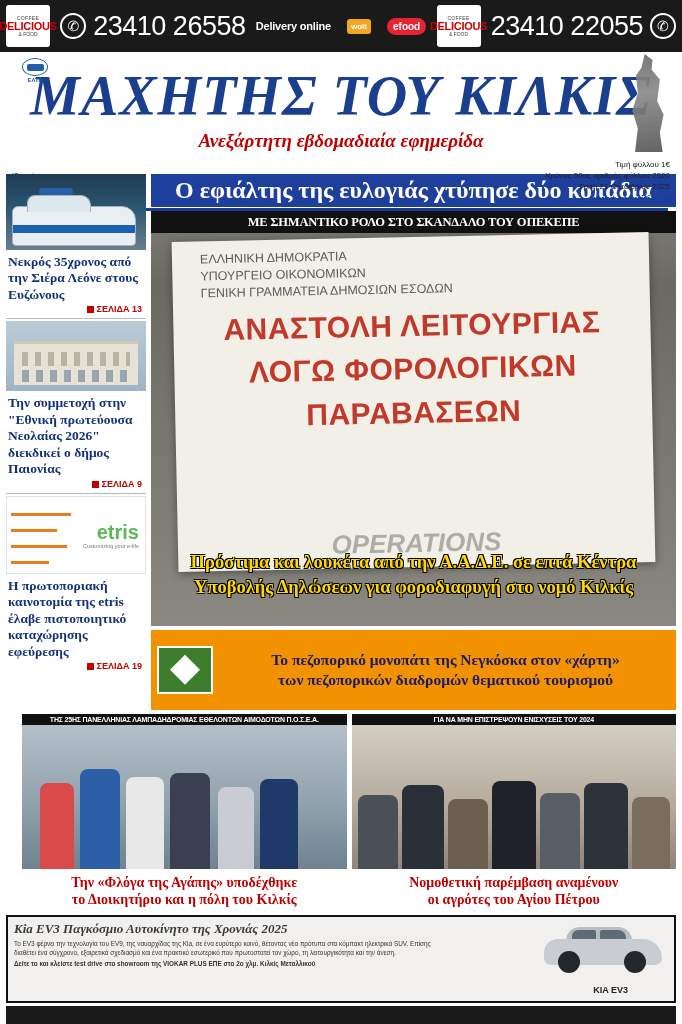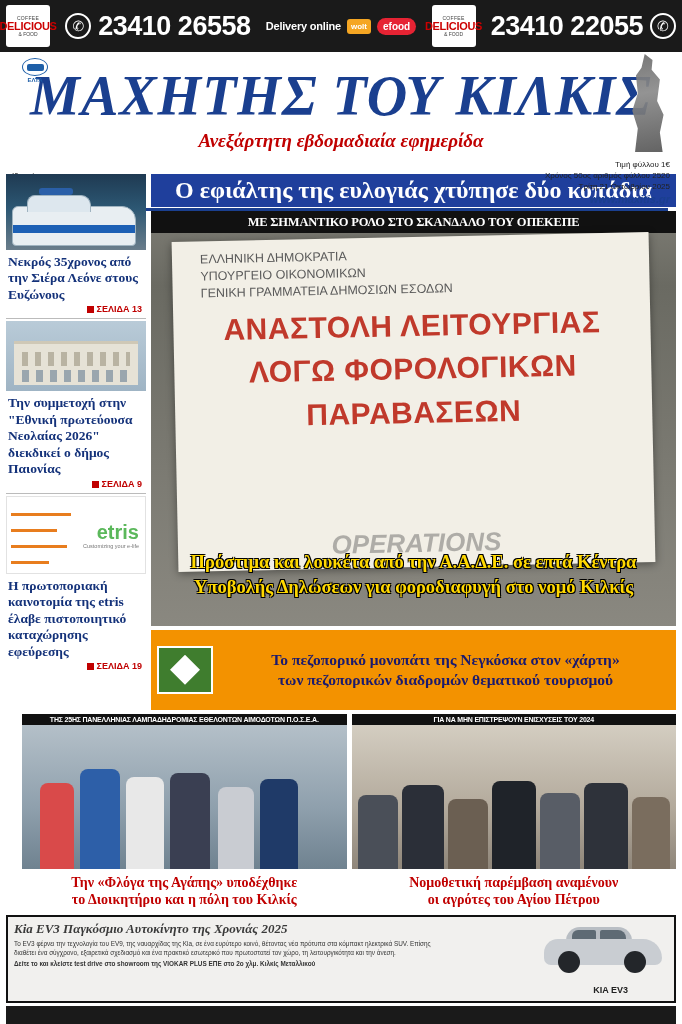--- a/index.html
+++ b/index.html
@@ -19,26 +19,26 @@
   }
   .delicious-logo {
     width: 44px; height: 42px; background: #fff; border-radius: 3px;
     display:flex; flex-direction:column; align-items:center; justify-content:center;
     color:#111; line-height:1;
   }
   .delicious-logo .dl-top { font-size:5px; letter-spacing:.3px; color:#444;}
   .delicious-logo .dl-mid { font-size:11px; font-weight:bold; color:#c00; letter-spacing:-.3px;}
   .delicious-logo .dl-bot { font-size:5px; color:#444;}
   .phone-group { display:flex; align-items:center; gap:7px; }
-  .phone-num { font-size:27px; font-weight:bold; letter-spacing:-.5px; font-family:"Liberation Sans", sans-serif;}
+  .phone-num { font-size:27px; font-weight:normal; letter-spacing:-.5px; font-family:"Liberation Sans", sans-serif;}
   .circle-icon {
     width:26px; height:26px; border-radius:50%; border:2px solid #fff;
     display:flex; align-items:center; justify-content:center; font-size:14px;
   }
-  .delivery-block { display:flex; align-items:center; gap:6px; }
+  .delivery-block { display:flex; align-items:center; gap:16px; }
   .delivery-label { font-size:11px; font-weight:bold; letter-spacing:-.2px;}
   .wolt-badge {
     background:#f5a623; color:#fff; font-size:8px; font-weight:bold;
     padding:3px 4px; border-radius:3px;
   }
   .efood-badge {
     background:#e62333; color:#fff; font-size:10px; font-weight:bold;
     padding:3px 6px; border-radius:9px;
   }
 

